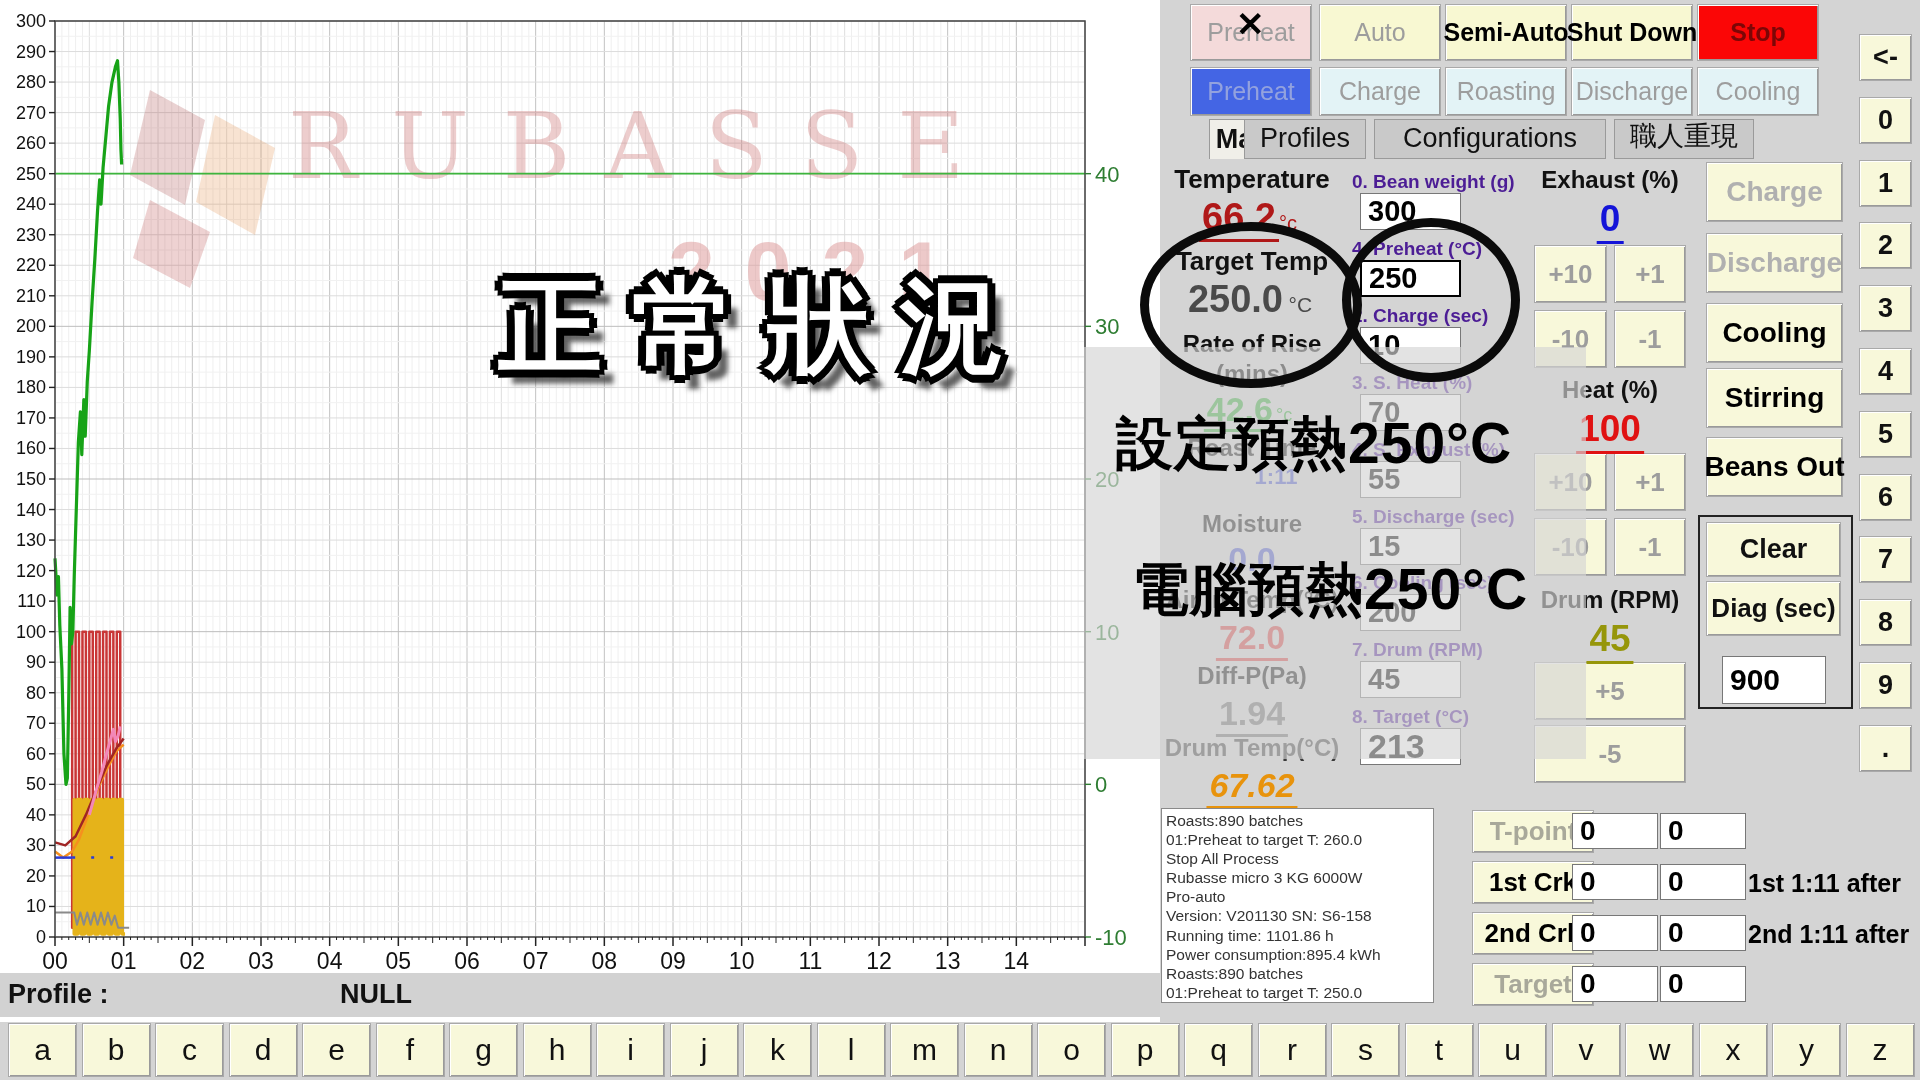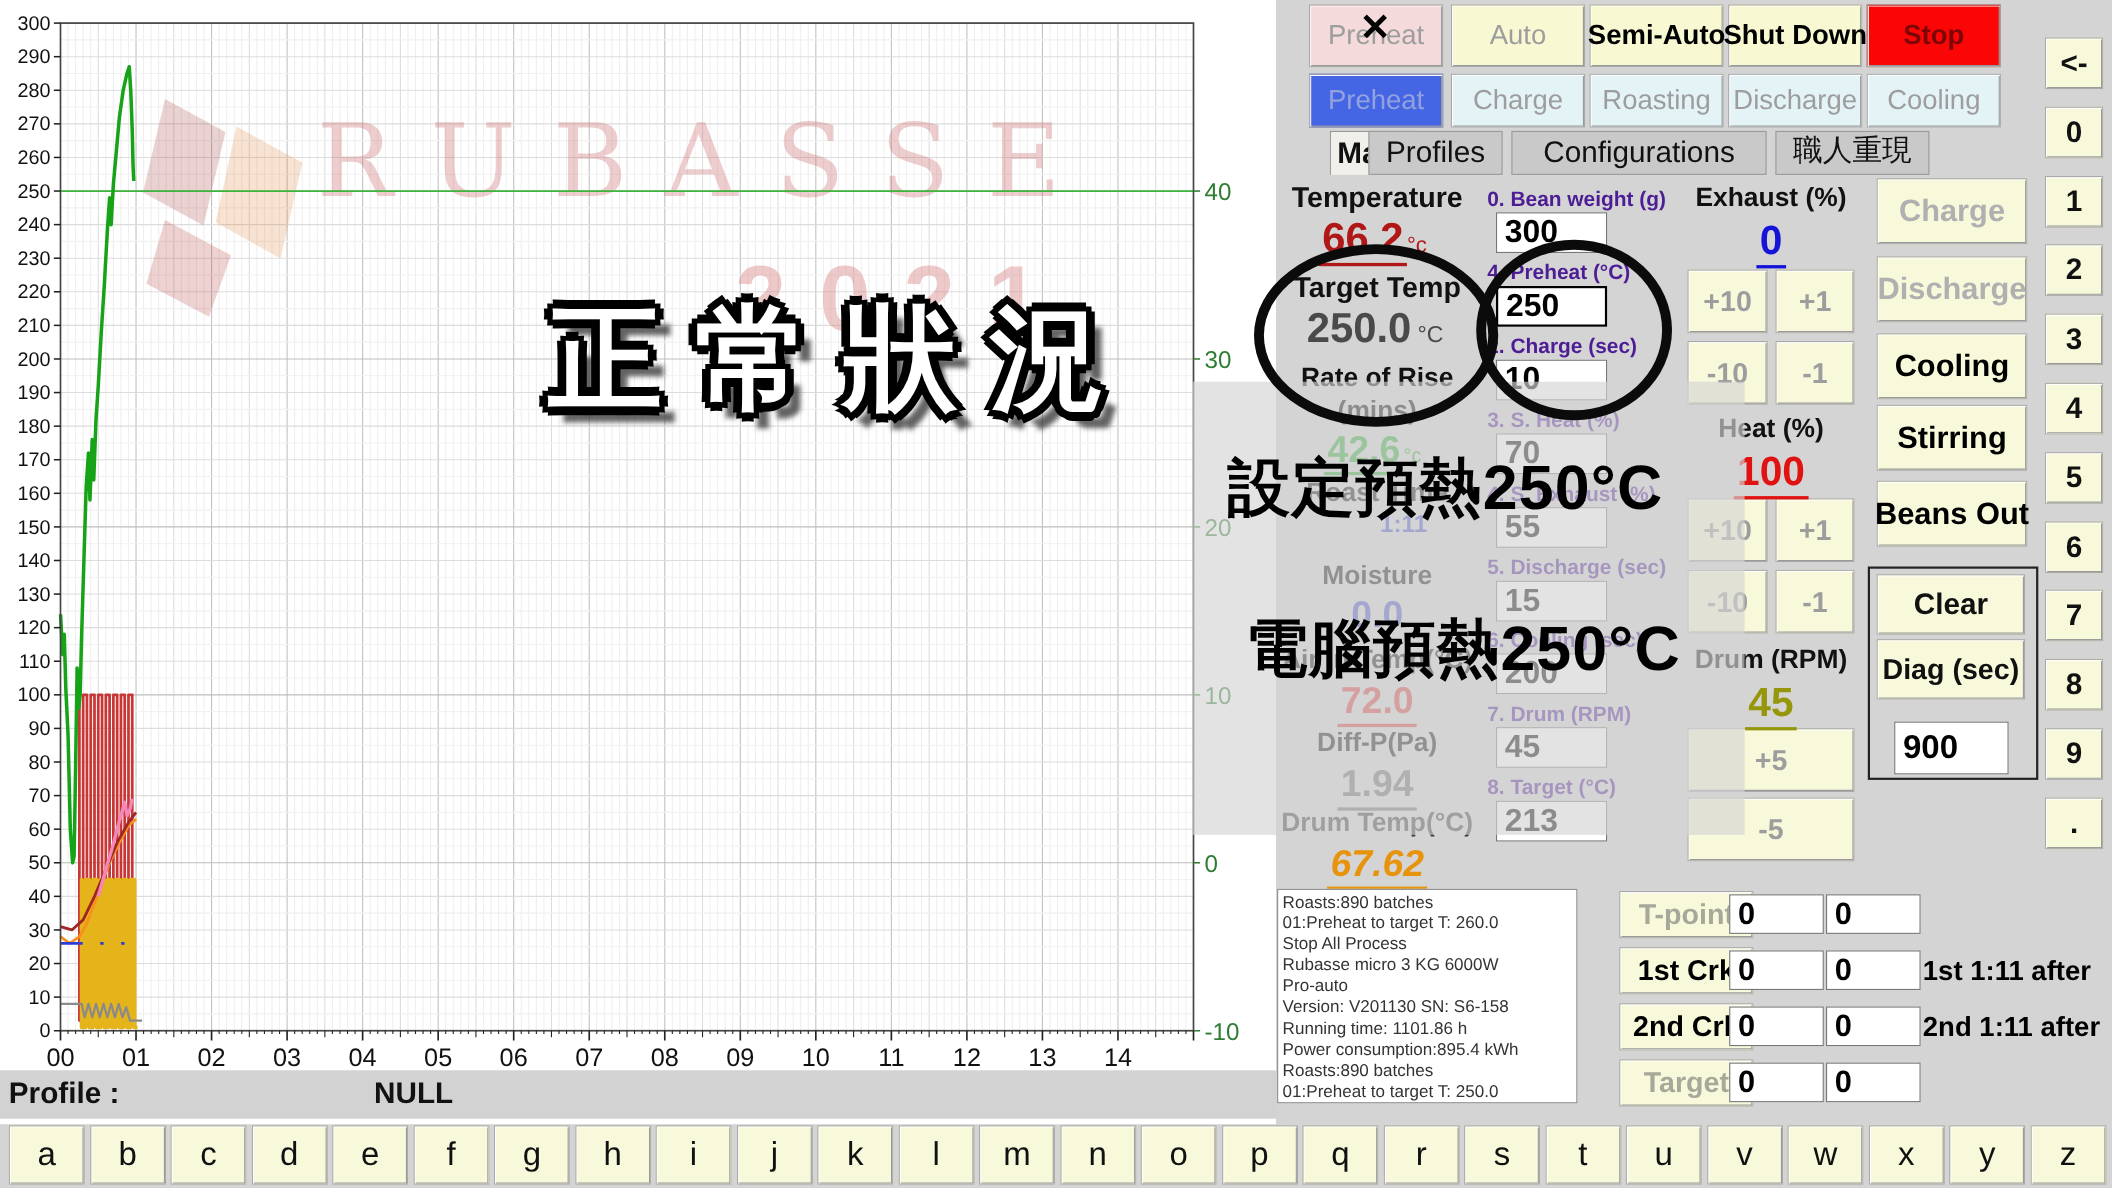--- a/index.html
+++ b/index.html
@@ -548,21 +548,21 @@
       <div class="inp" style="left:1360px;top:393.70000000000005px;width:101px;height:37px;font-size:29px;">70</div>
       <div class="fieldlbl" style="left:1352px;top:438.6px;">4. S. Exhaust (%)</div>
       <div class="inp" style="left:1360px;top:460.6px;width:101px;height:37px;font-size:29px;">55</div>
       <div class="fieldlbl" style="left:1352px;top:505.5px;">5. Discharge (sec)</div>
       <div class="inp" style="left:1360px;top:527.5px;width:101px;height:37px;font-size:29px;">15</div>
       <div class="fieldlbl" style="left:1352px;top:572.4000000000001px;">6. Cooling (sec)</div>
       <div class="inp" style="left:1360px;top:594.4000000000001px;width:101px;height:37px;font-size:29px;">200</div>
       <div class="fieldlbl" style="left:1352px;top:639.3000000000001px;">7. Drum (RPM)</div>
       <div class="inp" style="left:1360px;top:661.3000000000001px;width:101px;height:37px;font-size:29px;">45</div>
       <div class="fieldlbl" style="left:1352px;top:706.2px;">8. Target (°C)</div>
-      <div class="inp" style="left:1360px;top:728.2px;width:101px;height:37px;font-size:29px;">213</div>
+      <div class="inp" style="left:1360px;top:728.2px;width:101px;height:37px;font-size:34px;">213</div>
       <div class="btn yellow" style="left:1534px;top:245px;width:73px;height:58px;font-size:26px;font-weight:bold;color:#9d9d9d;">+10</div>
       <div class="btn yellow" style="left:1614px;top:245px;width:72px;height:58px;font-size:26px;font-weight:bold;color:#9d9d9d;">+1</div>
       <div class="btn yellow" style="left:1534px;top:310px;width:73px;height:58px;font-size:26px;font-weight:bold;color:#9d9d9d;">-10</div>
       <div class="btn yellow" style="left:1614px;top:310px;width:72px;height:58px;font-size:26px;font-weight:bold;color:#9d9d9d;">-1</div>
       <div class="btn yellow" style="left:1534px;top:453px;width:73px;height:58px;font-size:26px;font-weight:bold;color:#9d9d9d;">+10</div>
       <div class="btn yellow" style="left:1614px;top:453px;width:72px;height:58px;font-size:26px;font-weight:bold;color:#9d9d9d;">+1</div>
       <div class="btn yellow" style="left:1534px;top:518px;width:73px;height:58px;font-size:26px;font-weight:bold;color:#9d9d9d;">-10</div>
       <div class="btn yellow" style="left:1614px;top:518px;width:72px;height:58px;font-size:26px;font-weight:bold;color:#9d9d9d;">-1</div>
       <div class="btn yellow" style="left:1534px;top:662px;width:152px;height:58px;font-size:26px;font-weight:bold;color:#9d9d9d;">+5</div>
       <div class="btn yellow" style="left:1534px;top:725px;width:152px;height:58px;font-size:26px;font-weight:bold;color:#9d9d9d;">-5</div>

